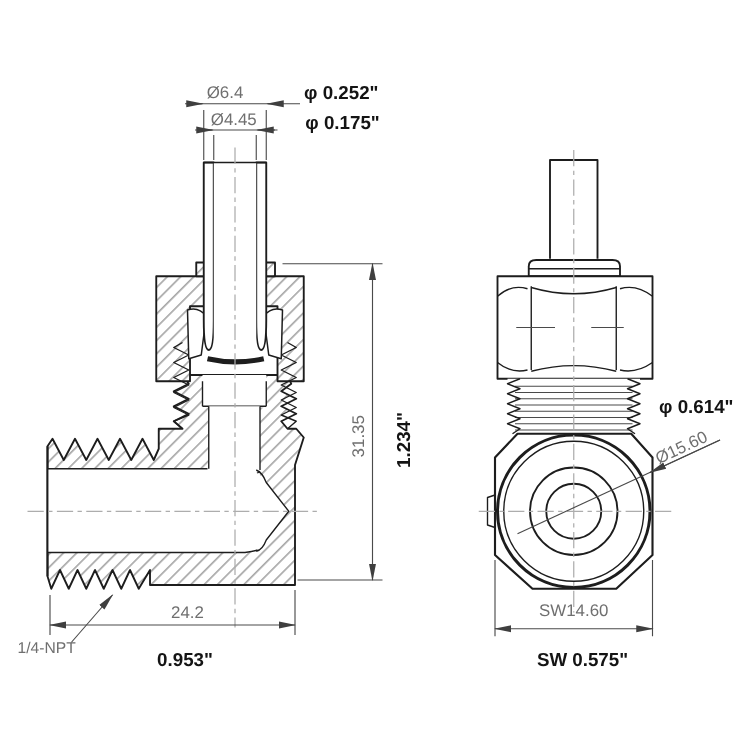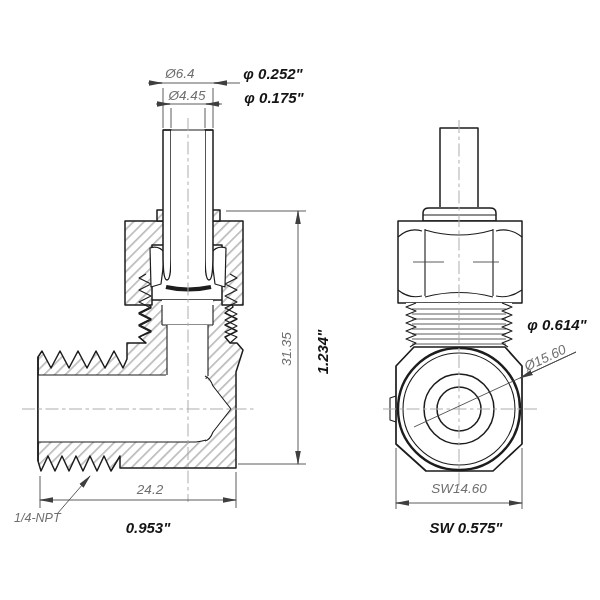--- a/index.html
+++ b/index.html
@@ -1,17 +1,17 @@
 <!DOCTYPE html>
 <html><head>
 <meta charset="utf-8">
 <style>
   html,body{margin:0;padding:0;background:#ffffff;}
   .page{width:600px;height:600px;background:#ffffff;overflow:hidden;position:relative;
-        font-family:"Liberation Sans","DejaVu Sans",sans-serif;font-style:italic;}
+        font-family:"Liberation Sans","DejaVu Sans",sans-serif;}
   svg text{font-family:"Liberation Sans","DejaVu Sans",sans-serif;}
   .ln   {stroke:#1d1d1d;stroke-width:1.5;fill:none;stroke-linejoin:round;}
   .lnt  {stroke:#1d1d1d;stroke-width:1.1;fill:none;stroke-linejoin:round;}
   .lnw  {stroke:#1d1d1d;stroke-width:1.5;fill:#ffffff;stroke-linejoin:round;}
   .hat  {fill:url(#hatch);stroke:#1d1d1d;stroke-width:1.5;stroke-linejoin:round;}
   .wht  {fill:#ffffff;stroke:none;}
   .dim  {stroke:#4a4a4a;stroke-width:0.9;fill:none;}
   .cl   {stroke:#adadad;stroke-width:1;fill:none;stroke-dasharray:13 3.5 3.5 3.5;}
   .tmm  {fill:#6f6f6f;font-size:13.5px;}
   .tnpt {fill:#6f6f6f;font-size:12.5px;}

